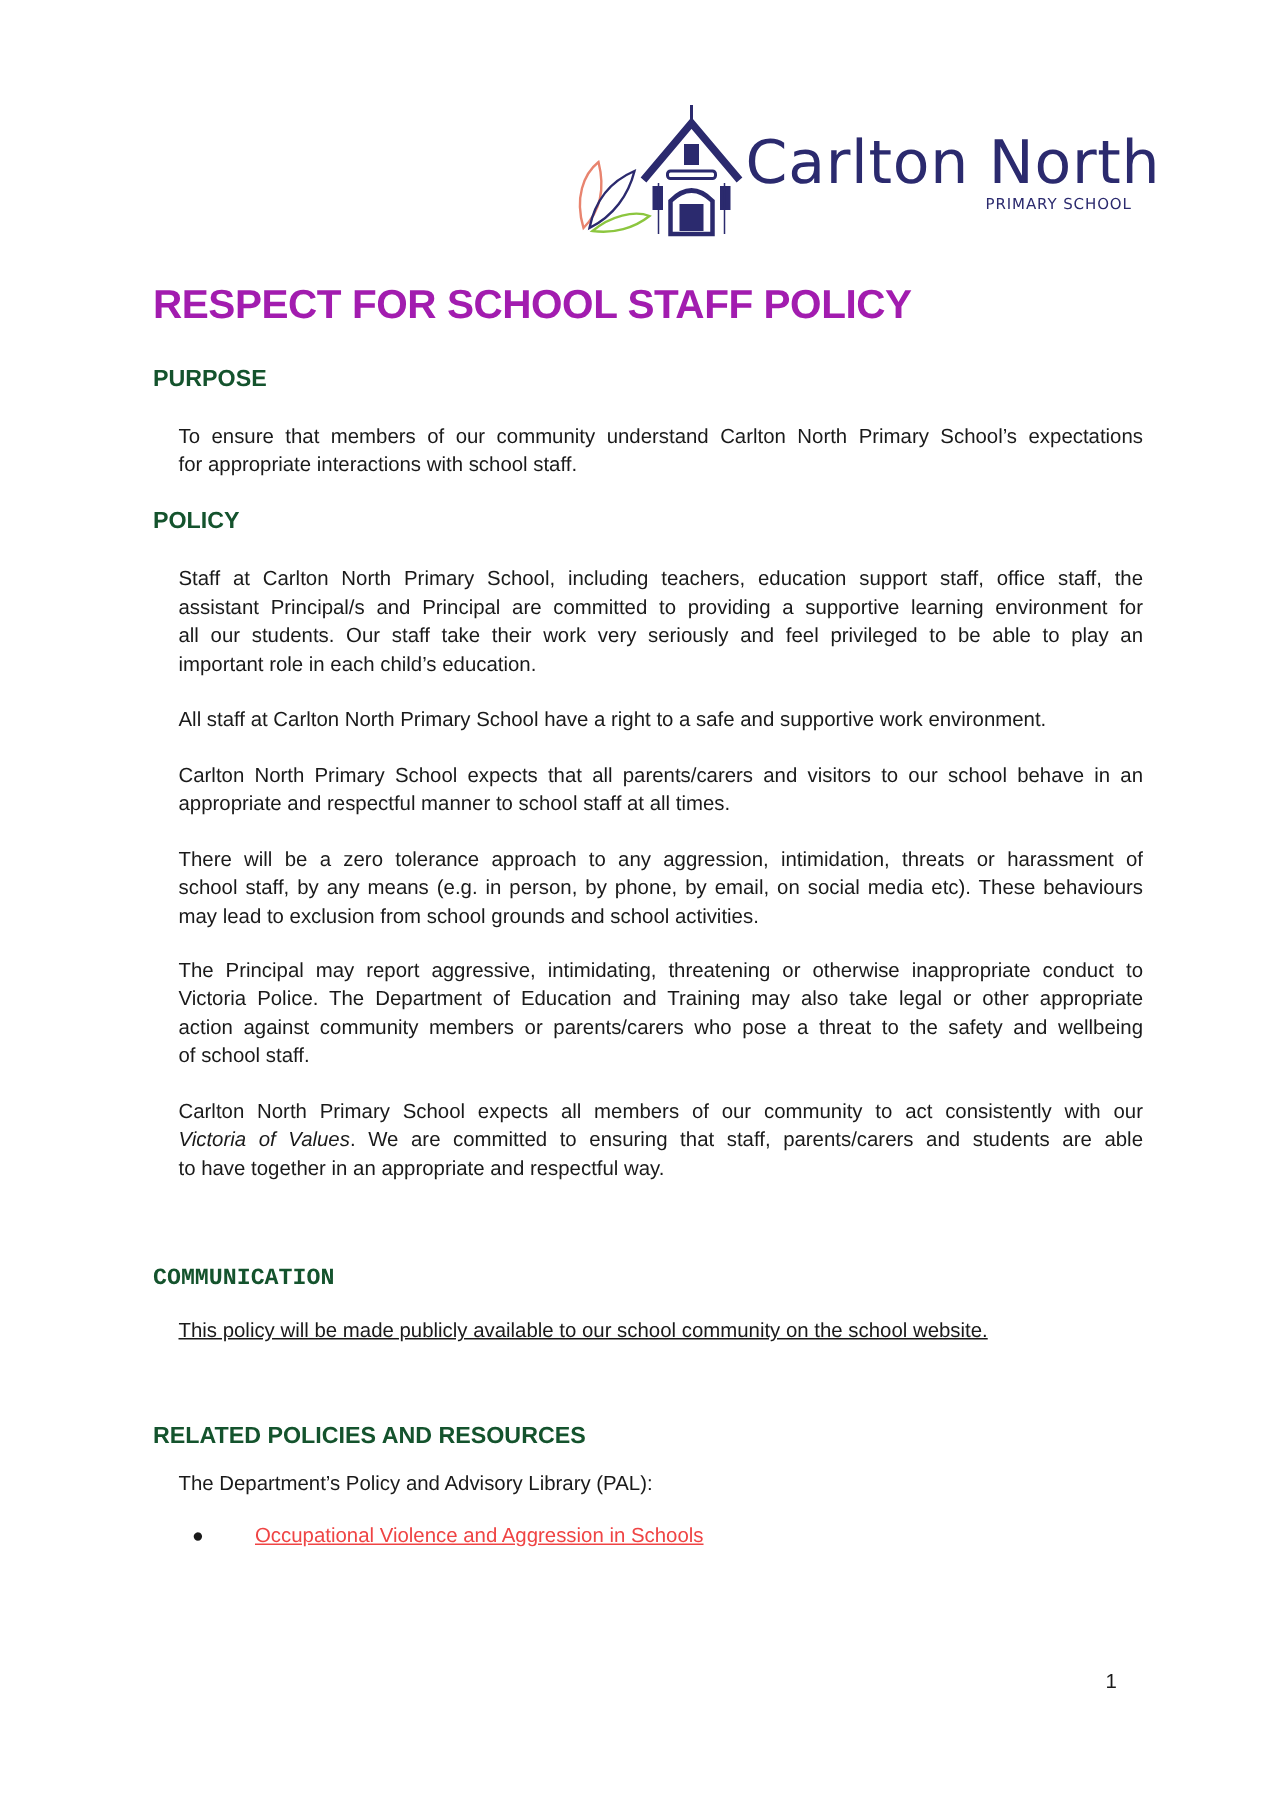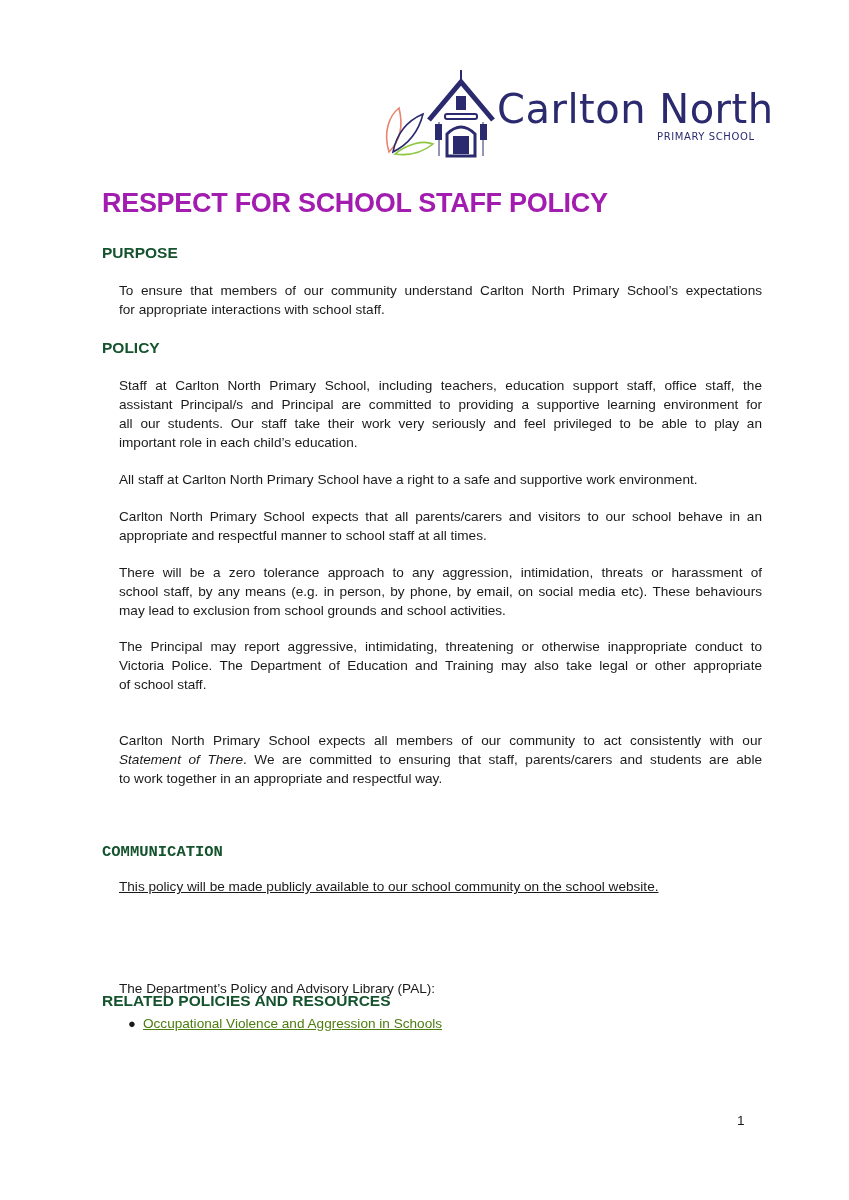--- a/index.html
+++ b/index.html
@@ -18,21 +18,21 @@
            color: #a21caf; letter-spacing: -0.3px; white-space: nowrap; }
   .h2 { position: absolute; left: 102px; font-size: 15.5px; font-weight: bold; color: #14532d;
         white-space: nowrap; }
   .p { position: absolute; left: 102px; width: 643px; font-size: 13.6px; line-height: 19px;
        text-align: justify; color: #1a1a1a; margin-left: 17px; }
   .p.left { text-align: left; }
   .line { display: block; text-align: justify; text-align-last: justify; white-space: nowrap; }
   .line.end { text-align-last: left; }
 
   .bullet { position: absolute; left: 128px; top: 1016px; font-size: 13px; }
-  .link { position: absolute; left: 143px; top: 1016px; font-size: 13.6px; color: #4d7c0f;
+  .link { position: absolute; left: 170px; top: 1016px; font-size: 13.6px; color: #ef4444;
           text-decoration: underline; white-space: nowrap; cursor: pointer; }
   .page-num { position: absolute; left: 737px; top: 1113px; font-size: 13.6px; }
 </style>
 </head>
 <body>
 
 <div class="page">
 
   <div class="logo">
     <svg width="120" height="96" viewBox="0 0 120 96">
@@ -79,30 +79,31 @@
     <span class="line">school staff, by any means (e.g. in person, by phone, by email, on social media etc). These behaviours</span>
     <span class="line end">may lead to exclusion from school grounds and school activities.</span>
   </div>
   <div class="p" style="top:507px;">
     <span class="line">Carlton North Primary School expects that all parents/carers and visitors to our school behave in an</span>
     <span class="line end">appropriate and respectful manner to school staff at all times.</span>
   </div>
   <div class="p" style="top:637px;">
     <span class="line">The Principal may report aggressive, intimidating, threatening or otherwise inappropriate conduct to</span>
     <span class="line">Victoria Police. The Department of Education and Training may also take legal or other appropriate</span>
+    <span class="line">action against community members or parents/carers who pose a threat to the safety and wellbeing</span>
     <span class="line end">of school staff.</span>
   </div>
   <div class="p" style="top:731px;">
     <span class="line">Carlton North Primary School expects all members of our community to act consistently with our</span>
-    <span class="line"><i>Statement of There</i><span>. We are committed to ensuring that staff, parents/carers and students are able</span></span>
-    <span class="line end">to work together in an appropriate and respectful way.</span>
+    <span class="line"><i>Victoria of Values</i><span>. We are committed to ensuring that staff, parents/carers and students are able</span></span>
+    <span class="line end">to have together in an appropriate and respectful way.</span>
   </div>
 
   <div class="h2" style="top:843px;font-family:Liberation Mono, monospace;">COMMUNICATION</div>
   <div class="p left" style="top:877px;text-decoration:underline;">This policy will be made publicly available to our school community on the school website.</div>
 
-  <div class="h2" style="top:992px;">RELATED POLICIES AND RESOURCES</div>
+  <div class="h2" style="top:949px;">RELATED POLICIES AND RESOURCES</div>
   <div class="p left" style="top:979px;">The Department’s Policy and Advisory Library (PAL):</div>
   <span class="bullet">●</span>
   <a class="link">Occupational Violence and Aggression in Schools</a>
 
   <div class="page-num">1</div>
 </div>
 
 </body></html>

